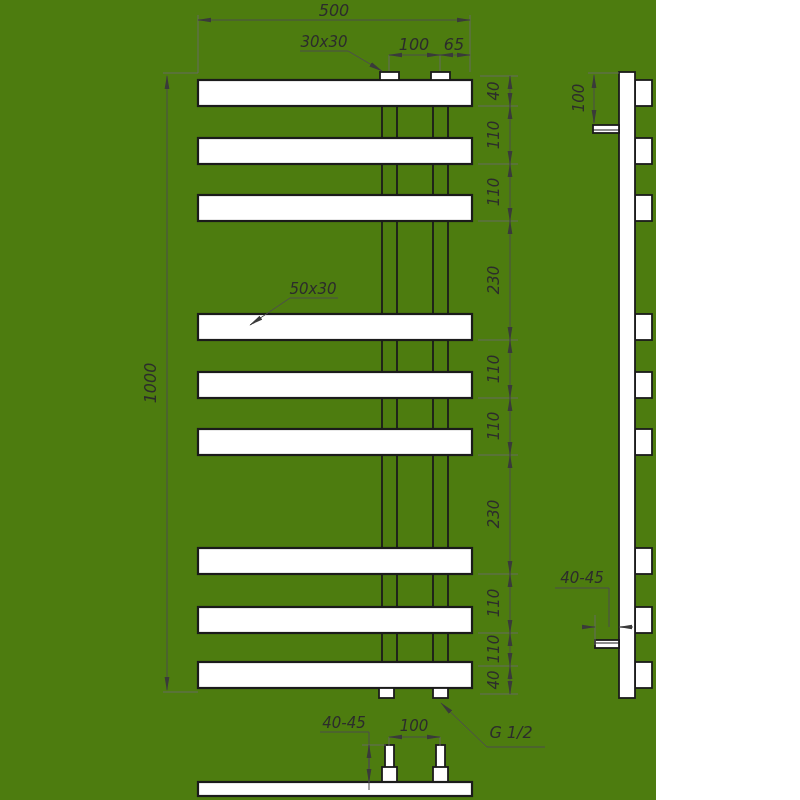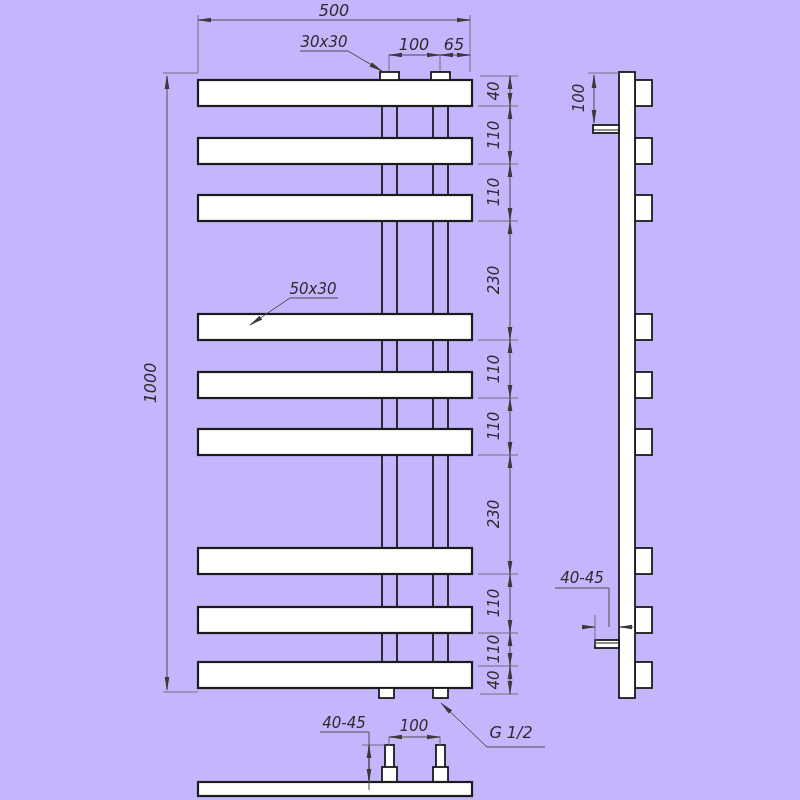--- a/index.html
+++ b/index.html
@@ -1,17 +1,17 @@
 <!DOCTYPE html>
 <html><head>
 <meta charset="utf-8">
 <style>
   html,body { margin:0; padding:0; background:#ffffff; }
   .canvas {
-    position:relative; width:800px; height:800px; background:#c4b5fd;
+    position:relative; width:656px; height:800px; background:#4d7c0f;
     font-family:"DejaVu Sans", sans-serif; overflow:hidden;
   }
   svg text {
     font-family:"DejaVu Sans", sans-serif;
     font-style:italic;
     fill:#2c2c2c;
   }
   .t16 { font-size:16px; }
   .t15 { font-size:15px; }
   .g   { fill:#ffffff; stroke:#1b1b1b; stroke-width:2.2; }

